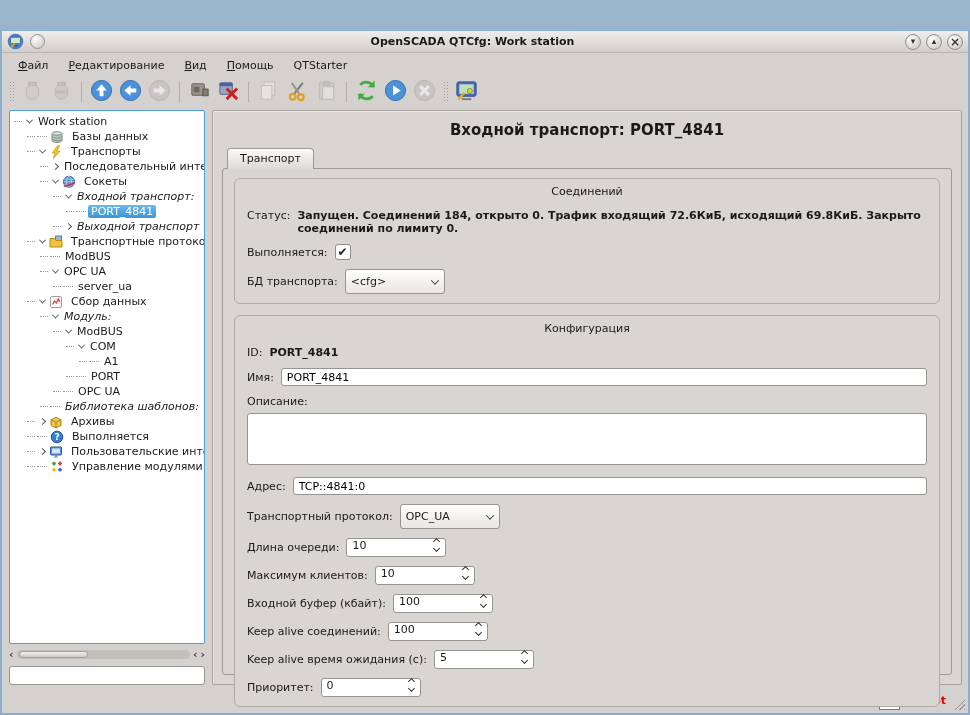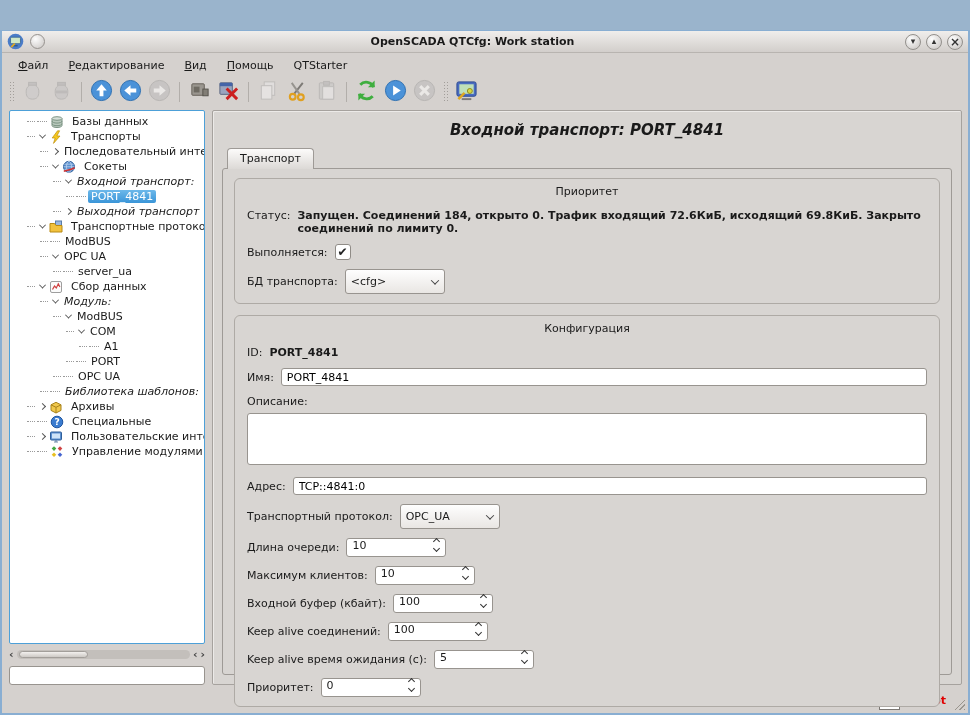--- a/index.html
+++ b/index.html
@@ -96,21 +96,21 @@
     font: inherit; padding: 0 4px; width: 100%;
   }
   .splitter { width: 7px; flex: 0 0 7px; }
   
   .main {
     flex: 1; min-width: 0; background: #d8d5d2;
     border: 1px solid #a6a29e; border-radius: 2px;
     box-shadow: inset 1px 1px 0 #eceae8;
     padding: 4px 9px 9px; display: flex; flex-direction: column;
   }
-  .main-title { text-align: center; font-weight: bold; font-style: italic; font-size: 15px; padding: 6px 0 9px; }
+  .main-title { text-align: center; font-weight: bold; font-size: 15px; padding: 6px 0 9px; }
   .tabbar { display: flex; padding-left: 5px; position: relative; z-index: 2; }
   .tab {
     padding: 3px 12px 4px; margin-bottom: -1px;
     background: linear-gradient(#fcfbfa, #dcd9d6);
     border: 1px solid #9e9a96; border-bottom: none;
     border-radius: 4px 4px 0 0;
   }
   .tab-frame {
     flex: 1; min-height: 0; border: 1px solid #9e9a96; border-radius: 3px;
     background: #d8d5d2; padding: 9px 11px; position: relative; z-index: 1;
@@ -298,20 +298,28 @@
           </svg></span>
       </div>
     </div>
 
   <div class="content">
 
     <div class="sidebar">
       <div class="tree-box">
         <div class="tree-rows">
             <div class="tree-row">
+              <span class="t-indent" style="width: 0px;"></span>
+              <span class="t-dash"></span>
+              <span class="t-exp">
+                <i class="chev open"></i>
+              </span>
+              <span class="t-label">Work station</span>
+            </div>
+            <div class="tree-row">
               <span class="t-indent" style="width: 13px;"></span>
               <span class="t-dash"></span>
               <span class="t-dash" style="width: 10px;"></span>
               <span class="t-icon"><svg viewBox="0 0 14 14">
                   <path d="M2 3.5v7c0 1.1 2.2 2 5 2s5-.9 5-2v-7" fill="#b9c9bd" stroke="#7c9484"></path>
                   <ellipse cx="7" cy="3.5" rx="5" ry="1.8" fill="#d6dfd8" stroke="#7c9484"></ellipse>
                   <path d="M2 6.1c0 1.1 2.2 2 5 2s5-.9 5-2M2 8.7c0 1.1 2.2 2 5 2s5-.9 5-2" fill="none" stroke="#7c9484"></path>
                 </svg></span>
               <span class="t-label">Базы данных</span>
             </div>
@@ -475,21 +483,21 @@
               <span class="t-label">Архивы</span>
             </div>
             <div class="tree-row">
               <span class="t-indent" style="width: 13px;"></span>
               <span class="t-dash"></span>
               <span class="t-dash" style="width: 10px;"></span>
               <span class="t-icon"><svg viewBox="0 0 14 14">
                   <circle cx="7" cy="7" r="5.8" fill="#3a7cd0" stroke="#1f55a0"></circle>
                   <text x="7" y="10.3" text-anchor="middle" font-size="9" font-weight="bold" fill="#fff">?</text>
                 </svg></span>
-              <span class="t-label">Специальные</span>
+              <span class="t-label">Выполняется</span>
             </div>
             <div class="tree-row">
               <span class="t-indent" style="width: 13px;"></span>
               <span class="t-dash"></span>
               <span class="t-exp">
                 <i class="chev closed"></i>
               </span>
               <span class="t-icon"><svg viewBox="0 0 14 14">
                   <rect x="1.5" y="2" width="11" height="8" rx="1" fill="#5a8fd0" stroke="#2f5f9a"></rect>
                   <rect x="3" y="3.5" width="8" height="5" fill="#cfe4f8"></rect>
@@ -525,21 +533,21 @@
     <div class="splitter"></div>
 
     <div class="main">
       <div class="main-title">Входной транспорт: PORT_4841</div>
       <div class="tabbar">
         <div class="tab">Транспорт</div>
       </div>
       <div class="tab-frame">
 
         <div class="groupbox status">
-          <div class="gb-title">Приоритет</div>
+          <div class="gb-title">Соединений</div>
           <div class="frow top">
             <span>Статус:</span>
             <span class="bold flex1">Запущен. Соединений 184, открыто 0. Трафик входящий 72.6КиБ, исходящий 69.8КиБ. Закрыто соединений по лимиту 0.</span>
           </div>
           <div class="frow">
             <span>Выполняется:</span>
             <span class="checkbox checked"></span>
           </div>
           <div class="frow">
             <span>БД транспорта:</span>

